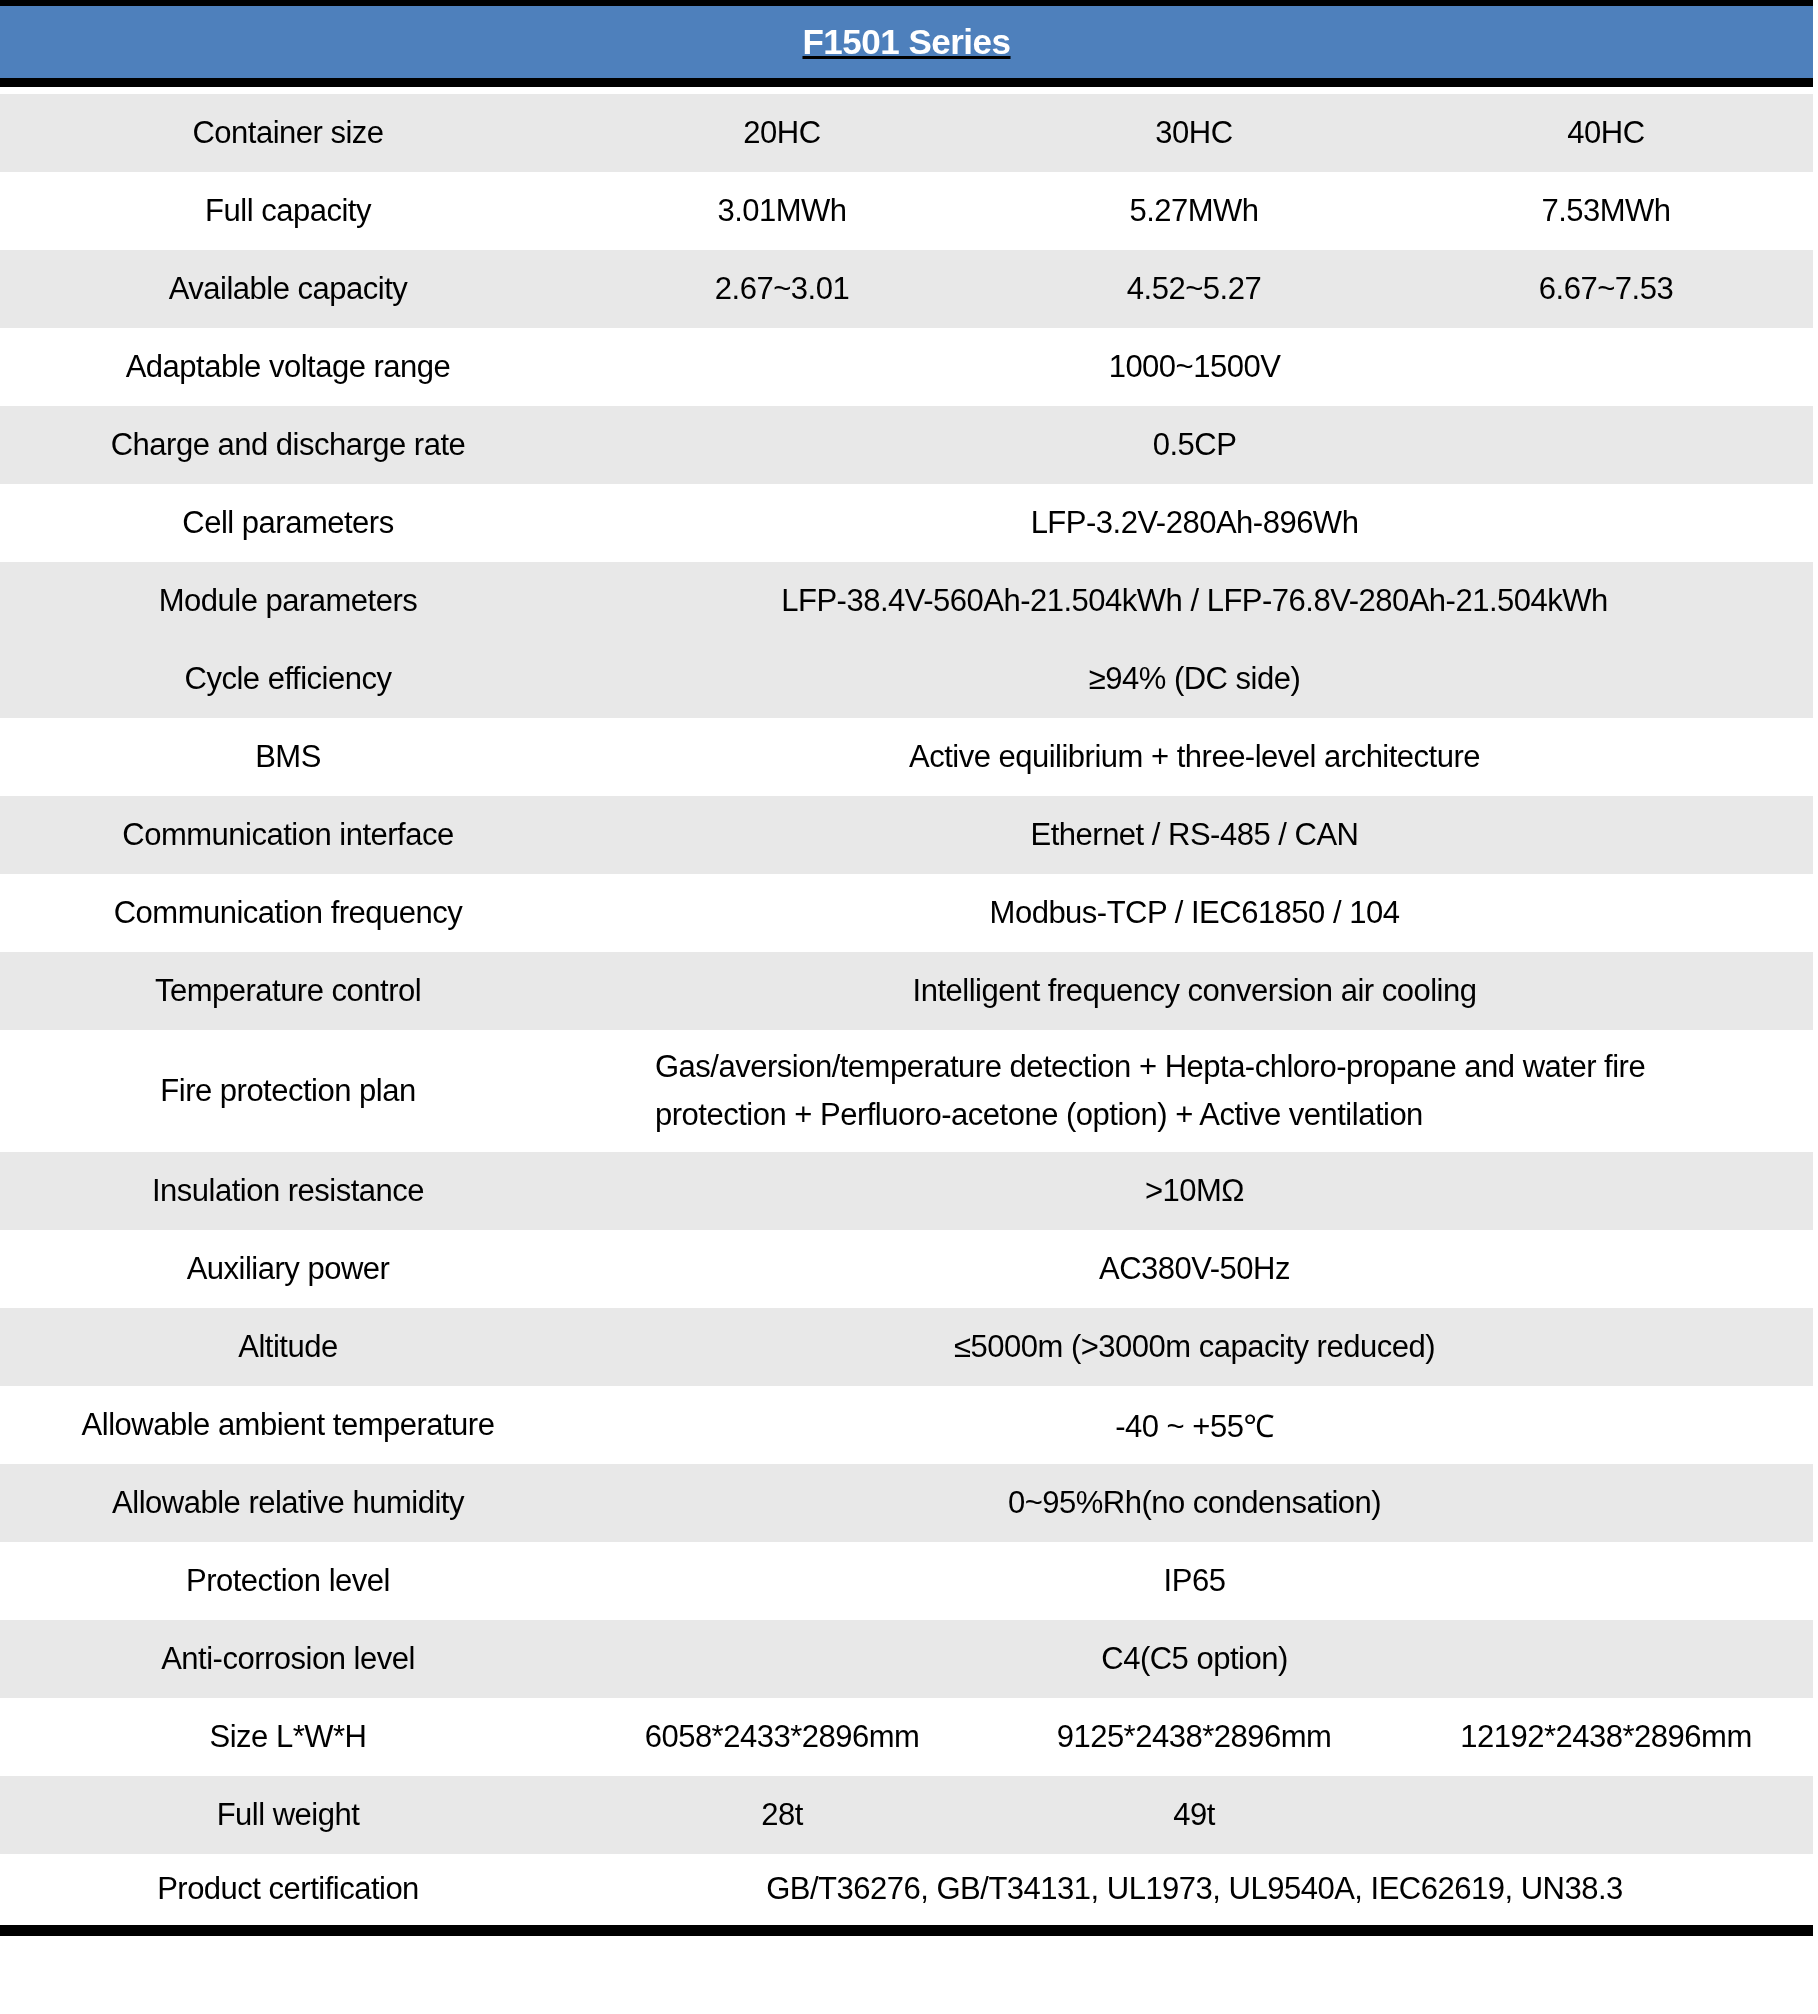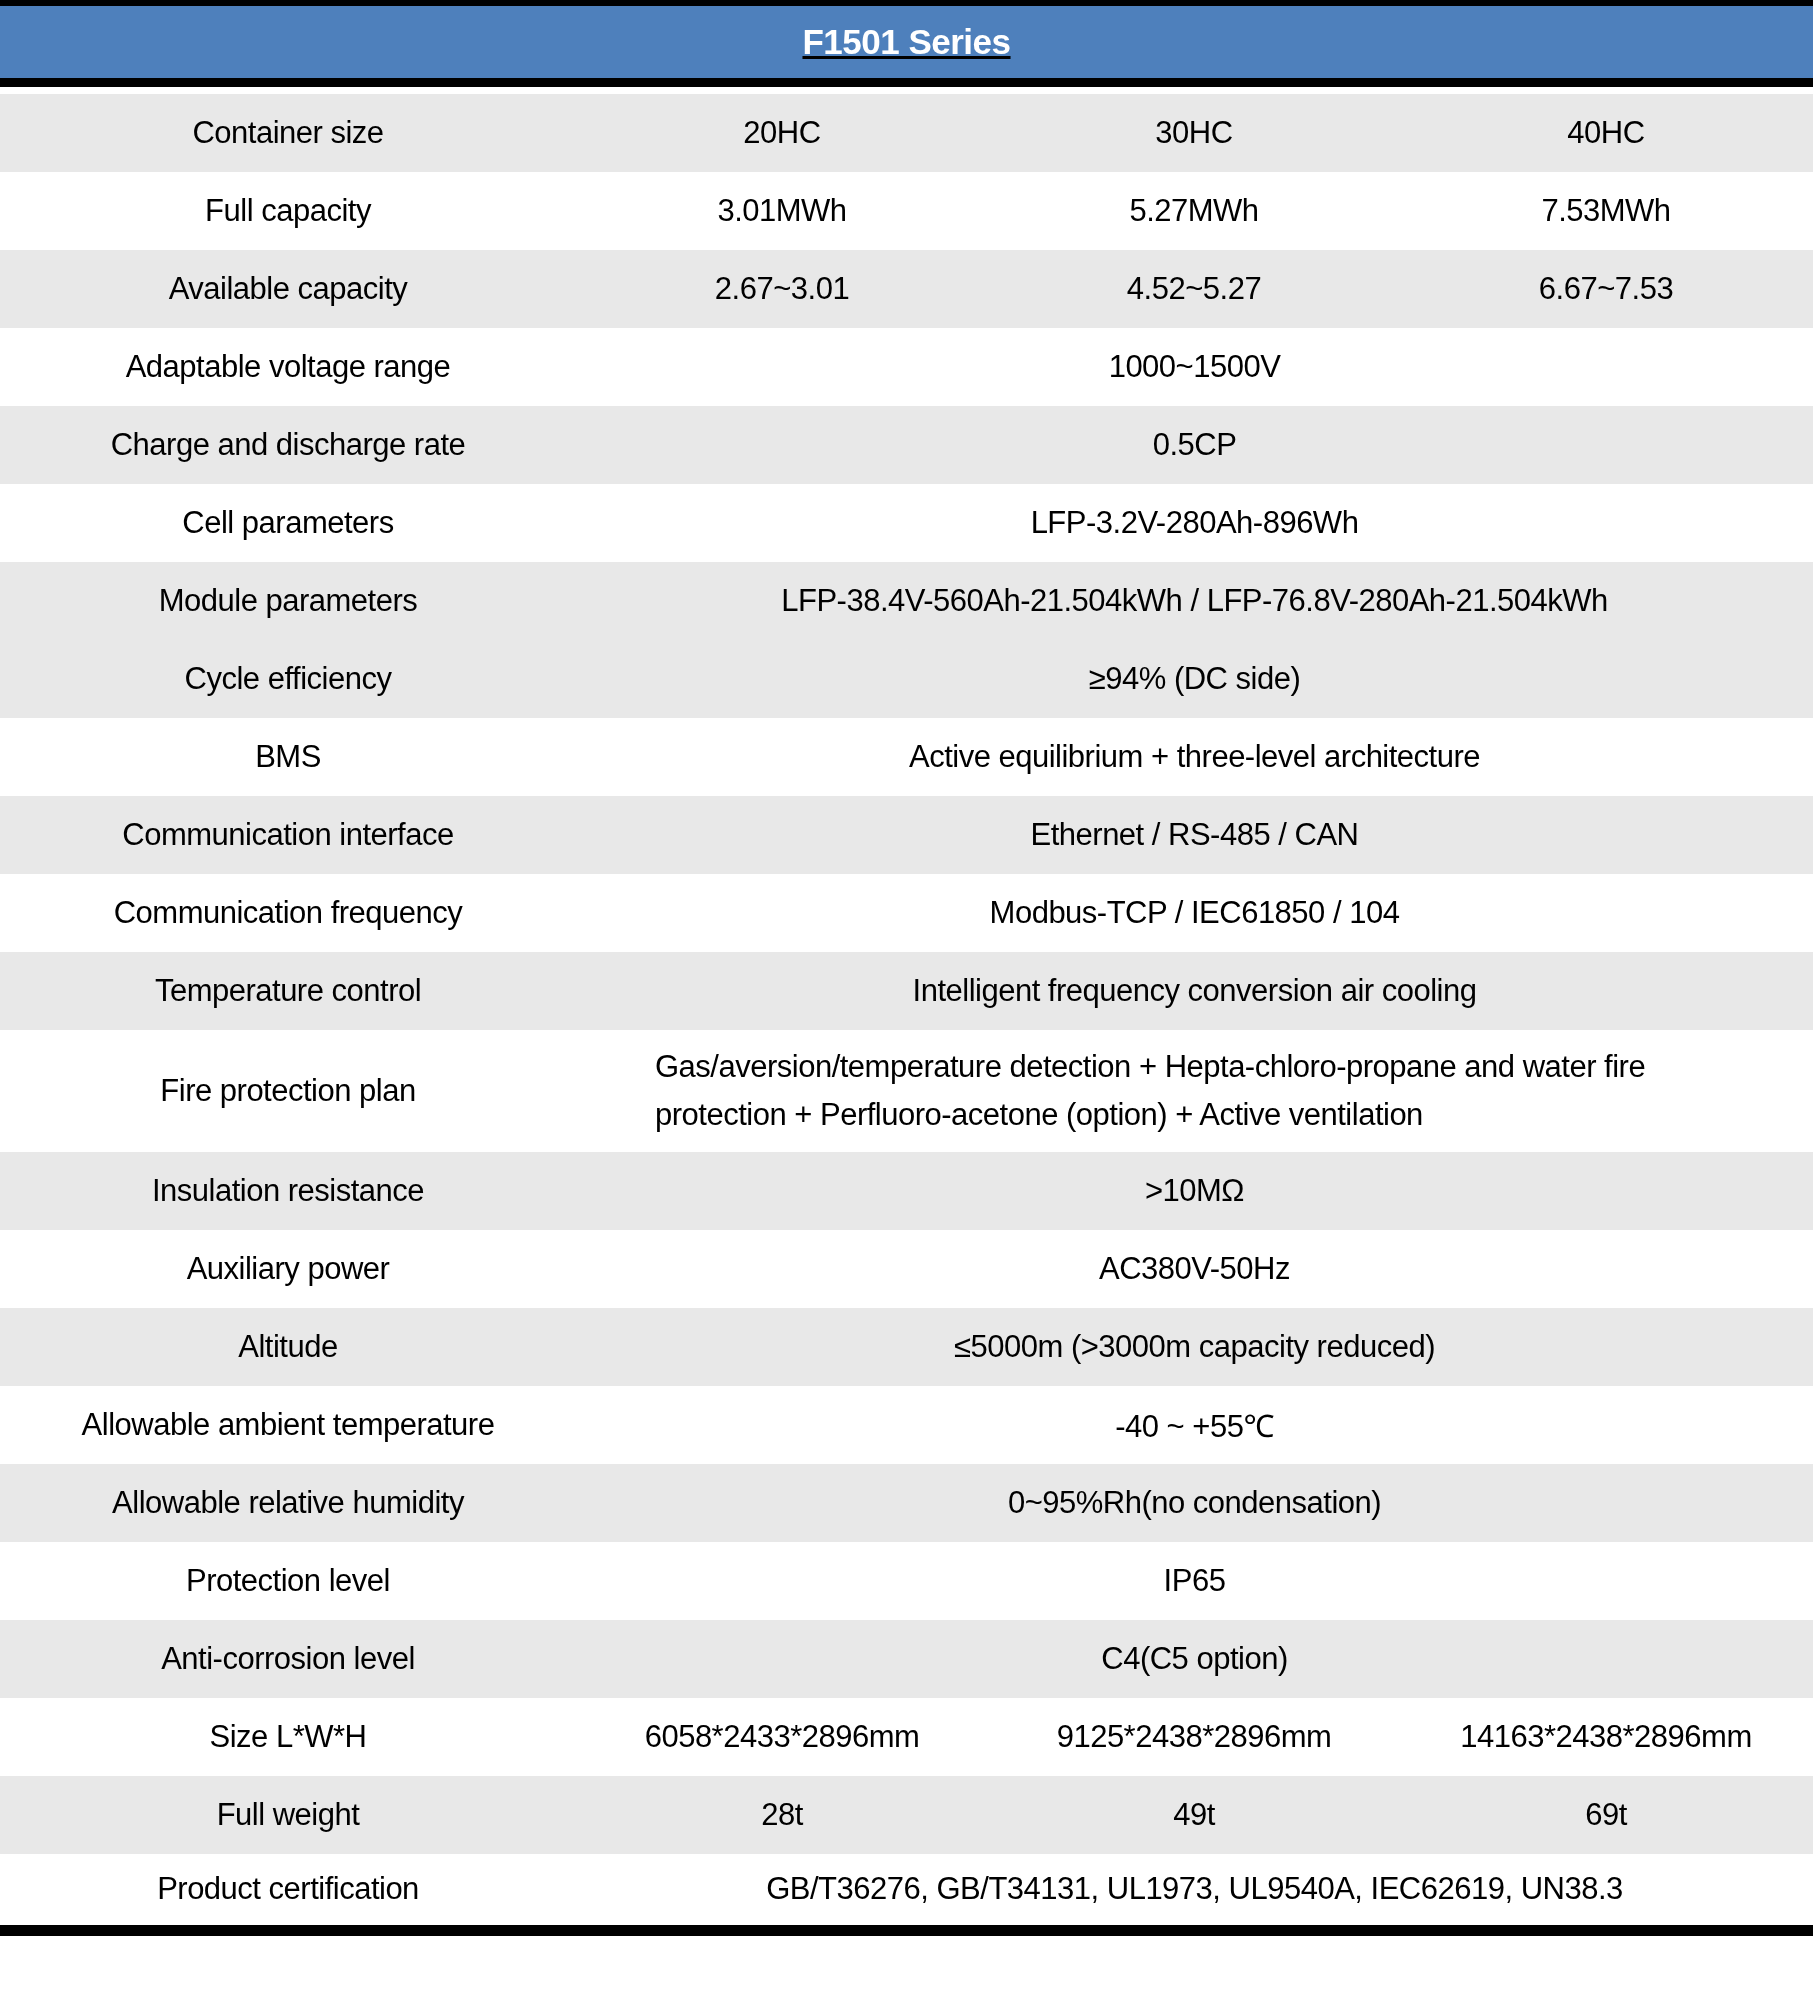--- a/index.html
+++ b/index.html
@@ -191,28 +191,27 @@
 
     <div class="row alt">
       <div class="cell label">Anti-corrosion level</div>
       <div class="cell span-val">C4(C5 option)</div>
     </div>
 
     <div class="row">
       <div class="cell label">Size L*W*H</div>
       <div class="cell val">6058*2433*2896mm</div>
       <div class="cell val">9125*2438*2896mm</div>
-      <div class="cell val">14163*2438*2896mm</div>
+      <div class="cell val">12192*2438*2896mm</div>
     </div>
 
     <div class="row alt">
       <div class="cell label">Full weight</div>
       <div class="cell val">28t</div>
       <div class="cell val">49t</div>
-      <div class="cell val">69t</div>
     </div>
 
     <div class="row short">
       <div class="cell label">Product certification</div>
       <div class="cell span-val">GB/T36276, GB/T34131, UL1973, UL9540A, IEC62619, UN38.3</div>
     </div>
 
     <div class="bottom-bar"></div>
   </div>
 </div>

